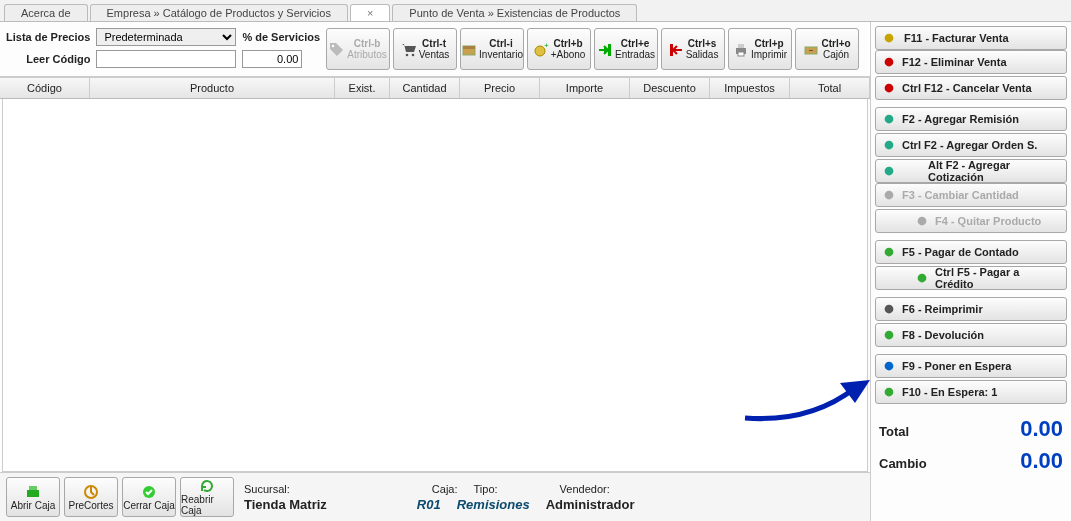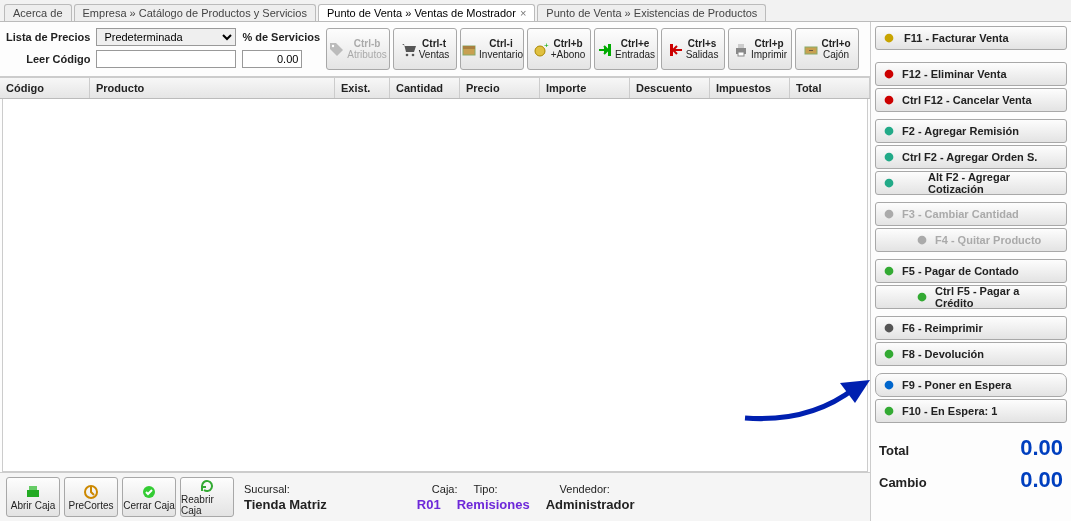--- a/index.html
+++ b/index.html
@@ -19,21 +19,21 @@
     align-items: flex-end;
     padding: 2px 4px 0 4px;
     border-bottom: 1px solid #bbb;
     background: #f2f2f2;
     height: 22px;
   }
   .tab {
     border: 1px solid #bbb;
     border-bottom: none;
     border-radius: 3px 3px 0 0;
-    padding: 2px 8px;
+    padding: 2px 16px;
     margin-right: 2px;
     background: #eee;
     display: flex;
     align-items: flex-start;
     gap: 4px;
     color: #444;
     white-space: nowrap;
   }
   .tab.active { background: #fff; font-weight: normal; color: #000; }
   .tab-close { color: #777; cursor: pointer; }
@@ -74,41 +74,41 @@
 
   
   .grid-wrap { flex:1; display:flex; flex-direction:column; border-top:1px solid #ccc; }
   .grid-header {
     display: grid;
     grid-template-columns: 90px 1fr 55px 70px 80px 90px 80px 80px 80px;
     background: linear-gradient(#f7f7f7,#e5e5e5);
     border-bottom: 1px solid #bbb;
   }
   .grid-header div {
-    border-right: 1px solid #ccc; padding: 4px 6px; font-size: 11px; font-weight: bold;
+    border-right: 1px solid #ccc; padding: 4px 6px; text-align: center; font-size: 11px;
   }
   .grid-body { flex:1; background:#fff; border:1px solid #ccc; border-top:none; margin:0 2px; }
 
   
   .bottom-bar {
     display:flex; align-items:center; gap:6px; padding:4px 6px;
     border-top:1px solid #ccc; background:#f5f5f5;
   }
   .bottom-btn {
     width:54px; height:40px;
     border:1px solid #a8a8a8; border-radius:3px;
     background:linear-gradient(#fdfdfd,#e3e3e3);
     display:flex; flex-direction:column; align-items:center; justify-content:center;
     font-size:10px; cursor:pointer;
   }
   .status-block { display:flex; flex-direction:column; gap:2px; margin-left:4px; }
   .status-row { display:flex; gap:16px; align-items:flex-end; }
   .status-label { font-size:11px; }
   .status-value { font-weight:bold; font-size:13px; }
-  .green { color:#6d28d9; }
+  .green { color:#0c4a6e;font-style:italic; }
 
   
   .action-btn {
     height: 24px;
     border:1px solid #a8a8a8; border-radius:3px;
     background:linear-gradient(#fdfdfd,#e3e3e3);
     display:flex; align-items:center; gap:6px;
     padding:0 6px; font-size:11px; font-weight:bold;
     cursor:pointer;
   }
@@ -134,21 +134,20 @@
 <body>
 
 <div class="tabs">
   <div class="tab">
       <span>Acerca de</span>
     </div>
   <div class="tab">
       <span>Empresa » Catálogo de Productos y Servicios</span>
     </div>
   <div class="tab active">
-    <span>Punto de Venta » Ventas de Mostrador</span>
     <span class="tab-close">×</span>
   </div>
   <div class="tab">
       <span>Punto de Venta » Existencias de Productos</span>
     </div>
 </div>
 
 <div class="main-row">
   <div class="left-col">
 
@@ -353,21 +352,21 @@
           <span class="status-value green">Remisiones</span>
           <span class="status-value">Administrador</span>
         </div>
       </div>
     </div>
 
   </div>
 
   <div class="right-col">
     <div id="actions">
-        <div class="action-btn" style="margin-bottom: 12px; gap: 8px;">
+        <div class="action-btn" style="margin-bottom: 0; gap: 8px;">
           <span class="icn">
             <svg xmlns="http://www.w3.org/2000/svg" viewBox="0 0 16 16">
               <circle cx="8" cy="8" r="5" fill="#c8a400"></circle>
             </svg>
           </span>
           <span>F11 - Facturar Venta</span>
         </div>
         <div class="action-btn" style="margin-bottom: 2px;">
           <span class="icn">
             <svg xmlns="http://www.w3.org/2000/svg" viewBox="0 0 16 16">
@@ -393,21 +392,21 @@
           <span>F2 - Agregar Remisión</span>
         </div>
         <div class="action-btn" style="margin-bottom: 2px;">
           <span class="icn">
             <svg xmlns="http://www.w3.org/2000/svg" viewBox="0 0 16 16">
               <circle cx="8" cy="8" r="5" fill="#2a8"></circle>
             </svg>
           </span>
           <span>Ctrl F2 - Agregar Orden S.</span>
         </div>
-        <div class="action-btn" style="margin-bottom: 7px; gap: 32px;">
+        <div class="action-btn" style=" gap: 32px;">
           <span class="icn">
             <svg xmlns="http://www.w3.org/2000/svg" viewBox="0 0 16 16">
               <circle cx="8" cy="8" r="5" fill="#2a8"></circle>
             </svg>
           </span>
           <span>Alt F2 - Agregar Cotización</span>
         </div>
         <div class="action-btn disabled" style="margin-bottom: 2px;">
           <span class="icn">
             <svg xmlns="http://www.w3.org/2000/svg" viewBox="0 0 16 16">
@@ -449,21 +448,21 @@
           <span>F6 - Reimprimir</span>
         </div>
         <div class="action-btn" style="margin-bottom: 7px;">
           <span class="icn">
             <svg xmlns="http://www.w3.org/2000/svg" viewBox="0 0 16 16">
               <circle cx="8" cy="8" r="5" fill="#3a3"></circle>
             </svg>
           </span>
           <span>F8 - Devolución</span>
         </div>
-        <div class="action-btn" style="margin-bottom: 2px; border-radius: 7px;">
+        <div class="action-btn" style="margin-bottom: 2px;">
           <span class="icn">
             <svg xmlns="http://www.w3.org/2000/svg" viewBox="0 0 16 16">
               <circle cx="8" cy="8" r="5" fill="#06c"></circle>
             </svg>
           </span>
           <span>F9 - Poner en Espera</span>
         </div>
         <div class="action-btn" style="margin-bottom: 2px;">
           <span class="icn">
             <svg xmlns="http://www.w3.org/2000/svg" viewBox="0 0 16 16">

